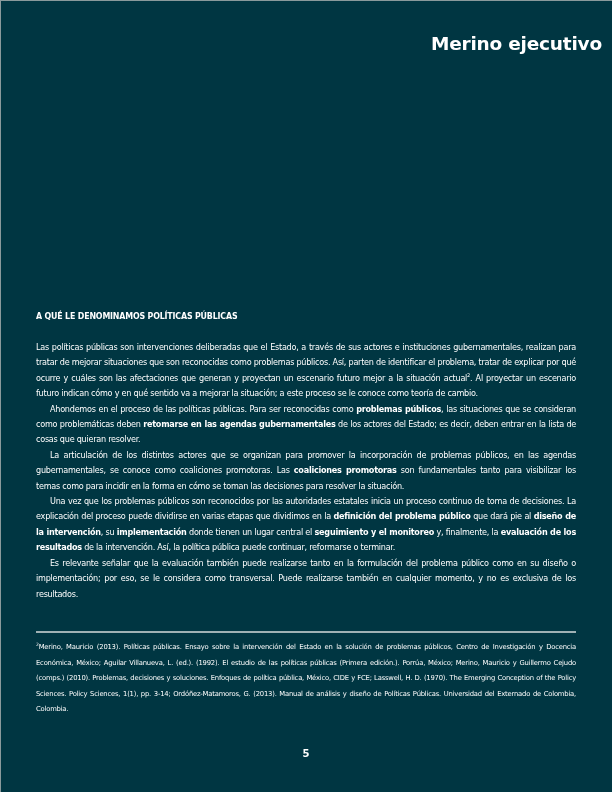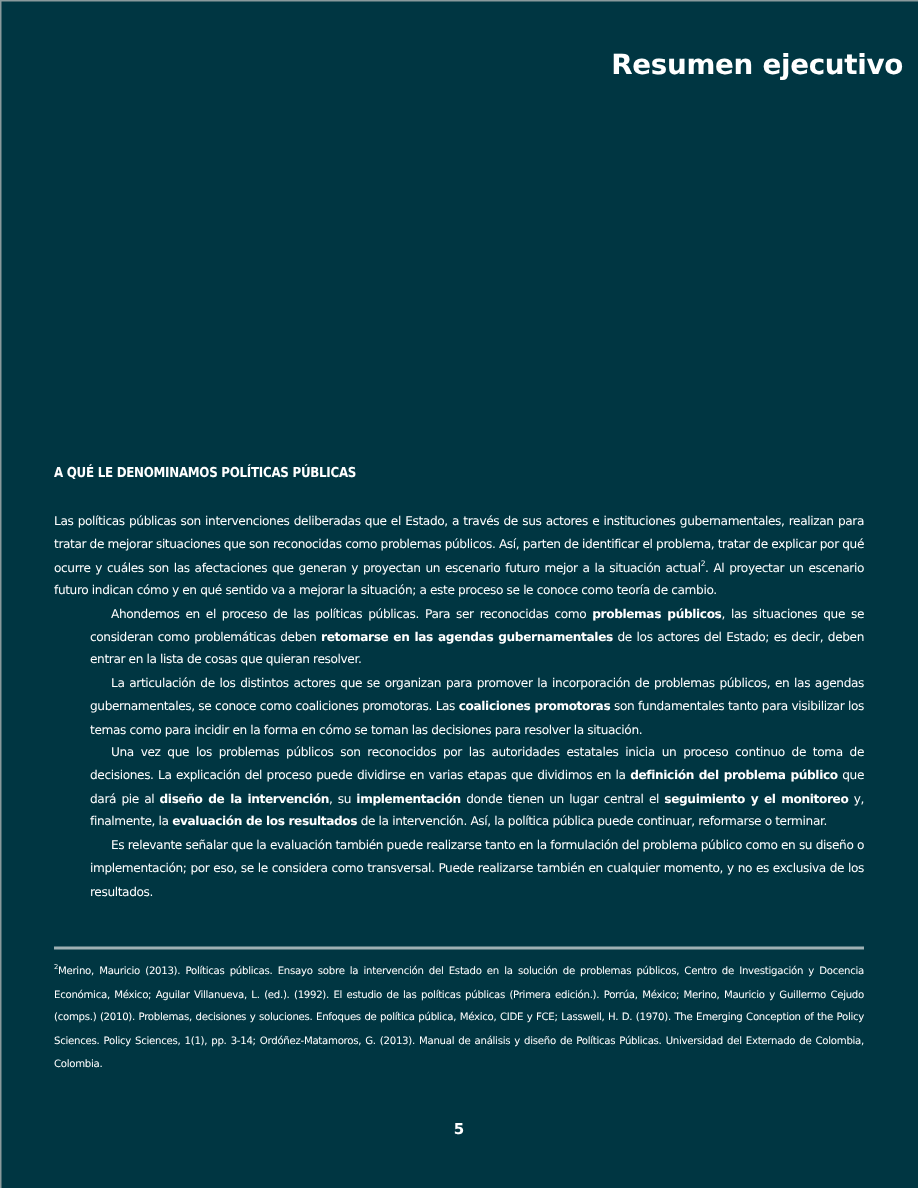--- a/index.html
+++ b/index.html
@@ -30,21 +30,21 @@
     text-transform: uppercase;
   }
   .body-text {
     position: absolute; left: 36px; top: 340px; width: 540px;
     font-family: "DejaVu Sans", sans-serif;
     font-size: 8.1px; line-height: 15.4px;
     text-align: justify; color: #ffffff;
     letter-spacing: -0.25px;
   }
   .body-text p { margin: 0; }
-  .body-text p.indent { text-indent: 14px; margin-left: 24px; }
+  .body-text p.indent { text-indent: 14px; }
   .body-text b { font-weight: bold; }
   .body-text sup { font-size: 5px; line-height: 0; vertical-align: super; }
   .footnote-rule {
     position: absolute; left: 36px; top: 631px; width: 540px; height: 2px;
     background: #9fb1b4;
   }
   .footnote {
     position: absolute; left: 36px; top: 640px; width: 540px;
     font-family: "DejaVu Sans", sans-serif;
     font-size: 6.8px; line-height: 15.6px; letter-spacing: -0.2px;
@@ -56,21 +56,21 @@
     text-align: center;
     font-family: "DejaVu Sans", sans-serif;
     font-weight: bold; font-size: 10px;
   }
 </style>
 </head>
 <body>
 
 <div class="page-edge"></div>
 
-<div class="header-title">Resumen ejecutivo</div>
+<div class="header-title">Merino ejecutivo</div>
 
 <div class="section-heading">A qué le denominamos políticas públicas</div>
 
 <div class="body-text">
   <p><span>Las políticas públicas son intervenciones deliberadas que el Estado, a través de sus actores e instituciones gubernamentales, realizan para tratar de mejorar situaciones que son reconocidas como problemas públicos.  Así, parten de identificar el problema, tratar de explicar por qué ocurre y cuáles son las afectaciones que generan y proyectan un escenario futuro mejor a la situación actual</span><sup>2</sup><span>. Al proyectar un escenario futuro indican cómo y en qué sentido va a mejorar la situación; a este proceso se le conoce como teoría de cambio.</span></p>
   <p class="indent"><span>Ahondemos en el proceso de las políticas públicas. Para ser reconocidas como </span><b>problemas públicos</b><span>, las situaciones que se consideran como problemáticas deben </span><b>retomarse en las agendas gubernamentales</b><span> de los actores del Estado; es decir, deben entrar en la lista de cosas que quieran resolver.</span></p>
   <p class="indent"><span>La articulación de los distintos actores que se organizan para promover la incorporación de problemas públicos, en las agendas gubernamentales,  se conoce como coaliciones promotoras. Las </span><b>coaliciones promotoras</b><span> son fundamentales tanto para visibilizar los temas como para incidir en la forma en cómo se toman las decisiones para resolver la situación.</span></p>
   <p class="indent"><span>Una vez que los problemas públicos son reconocidos por las autoridades estatales inicia un proceso continuo de toma de decisiones. La explicación del proceso puede dividirse en varias etapas que dividimos en la </span><b>definición del problema público</b><span> que dará pie al </span><b>diseño de la intervención</b><span>, su </span><b>implementación</b><span> donde tienen un lugar central el </span><b>seguimiento y el monitoreo</b><span> y, finalmente, la </span><b>evaluación de los resultados</b><span> de la intervención. Así, la política pública puede continuar, reformarse o terminar.</span></p>
   <p class="indent"><span>Es relevante señalar que la evaluación también puede realizarse tanto en la formulación del problema público como en su diseño o implementación; por eso, se le considera como transversal.  Puede realizarse también en cualquier momento, y no es exclusiva de los resultados.</span></p>
 </div>

